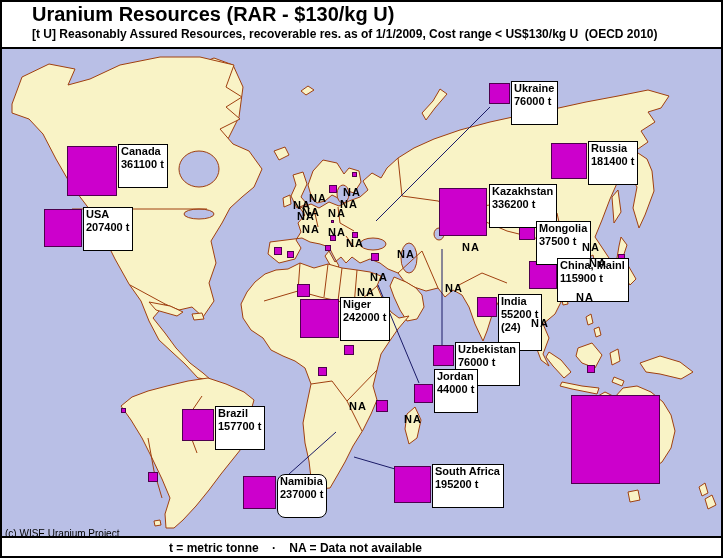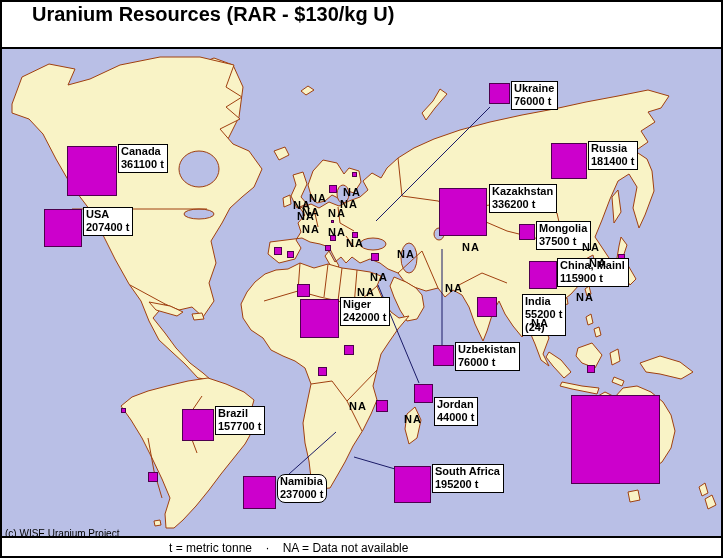--- a/index.html
+++ b/index.html
@@ -6,36 +6,37 @@
   .page{position:relative;width:723px;height:558px;border:2px solid #000;box-sizing:border-box;
         background:#fff;font-family:"Liberation Sans",sans-serif;overflow:hidden;}
   .titlebar{height:44px;border-bottom:2px solid #000;background:#fff;padding-left:24px;}
   .page-title{margin:1px 0 0 6px;font-size:20px;font-weight:bold;color:#000;letter-spacing:0;}
   .page-subtitle{margin:1px 0 0 6px;font-size:12px;font-weight:bold;color:#000;white-space:pre;}
   .map-area{position:relative;width:719px;height:487px;border-bottom:2px solid #000;background:#b9bfe6;}
   .map-area svg{position:absolute;left:0;top:0;}
   #overlay{position:absolute;left:0;top:0;width:100%;height:100%;}
   .country-square{position:absolute;background:#cc00cc;border:1px solid #4d004d;box-sizing:border-box;}
   .small-square{position:absolute;background:#cc00cc;border:1px solid #4d004d;box-sizing:border-box;}
-  .country-label{position:absolute;background:#fff;border:1px solid #000;padding:0 3px 1px 2px;
+  .country-label{position:absolute;background:#fff;border:1px solid #000;padding:0 3px 16px 2px;
                  font-size:11px;line-height:13px;font-weight:bold;color:#000;white-space:nowrap;}
   .na-marker{position:absolute;font-size:11px;font-weight:bold;color:#000;letter-spacing:1px;line-height:11px;}
   .world-total{position:absolute;background:#fff;border:1px solid #444;text-align:center;
                font-size:15px;color:#000;padding-top:2px;}
   .attribution{position:absolute;font-size:10px;color:#000;white-space:nowrap;}
   .footer{height:19px;background:#fff;position:relative;}
-  .footnote{position:absolute;left:167px;top:3px;font-size:12px;font-weight:normal;color:#000;white-space:pre;}
+  .footnote{position:absolute;left:167px;top:3px;font-size:12px;font-weight:bold;color:#000;white-space:pre;}
 </style>
 </head>
 <body>
 
 <div class="page">
 
   <div class="titlebar">
     <div class="page-title">Uranium Resources (RAR - $130/kg U)</div>
+    <div class="page-subtitle">[t U] Reasonably Assured Resources, recoverable res. as of 1/1/2009, Cost range &lt; US$130/kg U  (OECD 2010)</div>
   </div>
 
   <div class="map-area">
 
     <svg id="world-svg" width="719" height="487" viewBox="0 48 719 487" xmlns="http://www.w3.org/2000/svg">
       <g fill="#f9f3c6" stroke="#a04010" stroke-width="1" stroke-linejoin="round">
 
         <path d="M186,160 L177,128 L179,95 L189,66 L212,57 L231,64 L241,86 L237,116 L224,142 L206,160 Z"></path>
 
         <path d="M272,150 L283,146 L287,154 L277,159 Z"></path>
@@ -165,30 +166,30 @@
           <div>336200 t</div>
         </div>
         <div class="country-label" style="left: 534px; top: 172px;">
           <div>Mongolia</div>
           <div>37500 t</div>
         </div>
         <div class="country-label" style="left: 555px; top: 209px;">
           <div>China, Mainl</div>
           <div>115900 t</div>
         </div>
-        <div class="country-label" style="left: 520px; top: 245px;">
+        <div class="country-label" style="left: 496px; top: 245px;">
           <div>India</div>
           <div>55200 t</div>
           <div>(24)</div>
         </div>
         <div class="country-label" style="left: 453px; top: 293px;">
           <div>Uzbekistan</div>
           <div>76000 t</div>
         </div>
-        <div class="country-label" style="left: 432px; top: 348px;">
+        <div class="country-label" style="left: 432px; top: 320px;">
           <div>Jordan</div>
           <div>44000 t</div>
         </div>
         <div class="country-label" style="left: 338px; top: 248px;">
           <div>Niger</div>
           <div>242000 t</div>
         </div>
         <div class="country-label" style="left: 275px; top: 425px; border-radius: 8px;">
           <div>Namibia</div>
           <div>237000 t</div>

